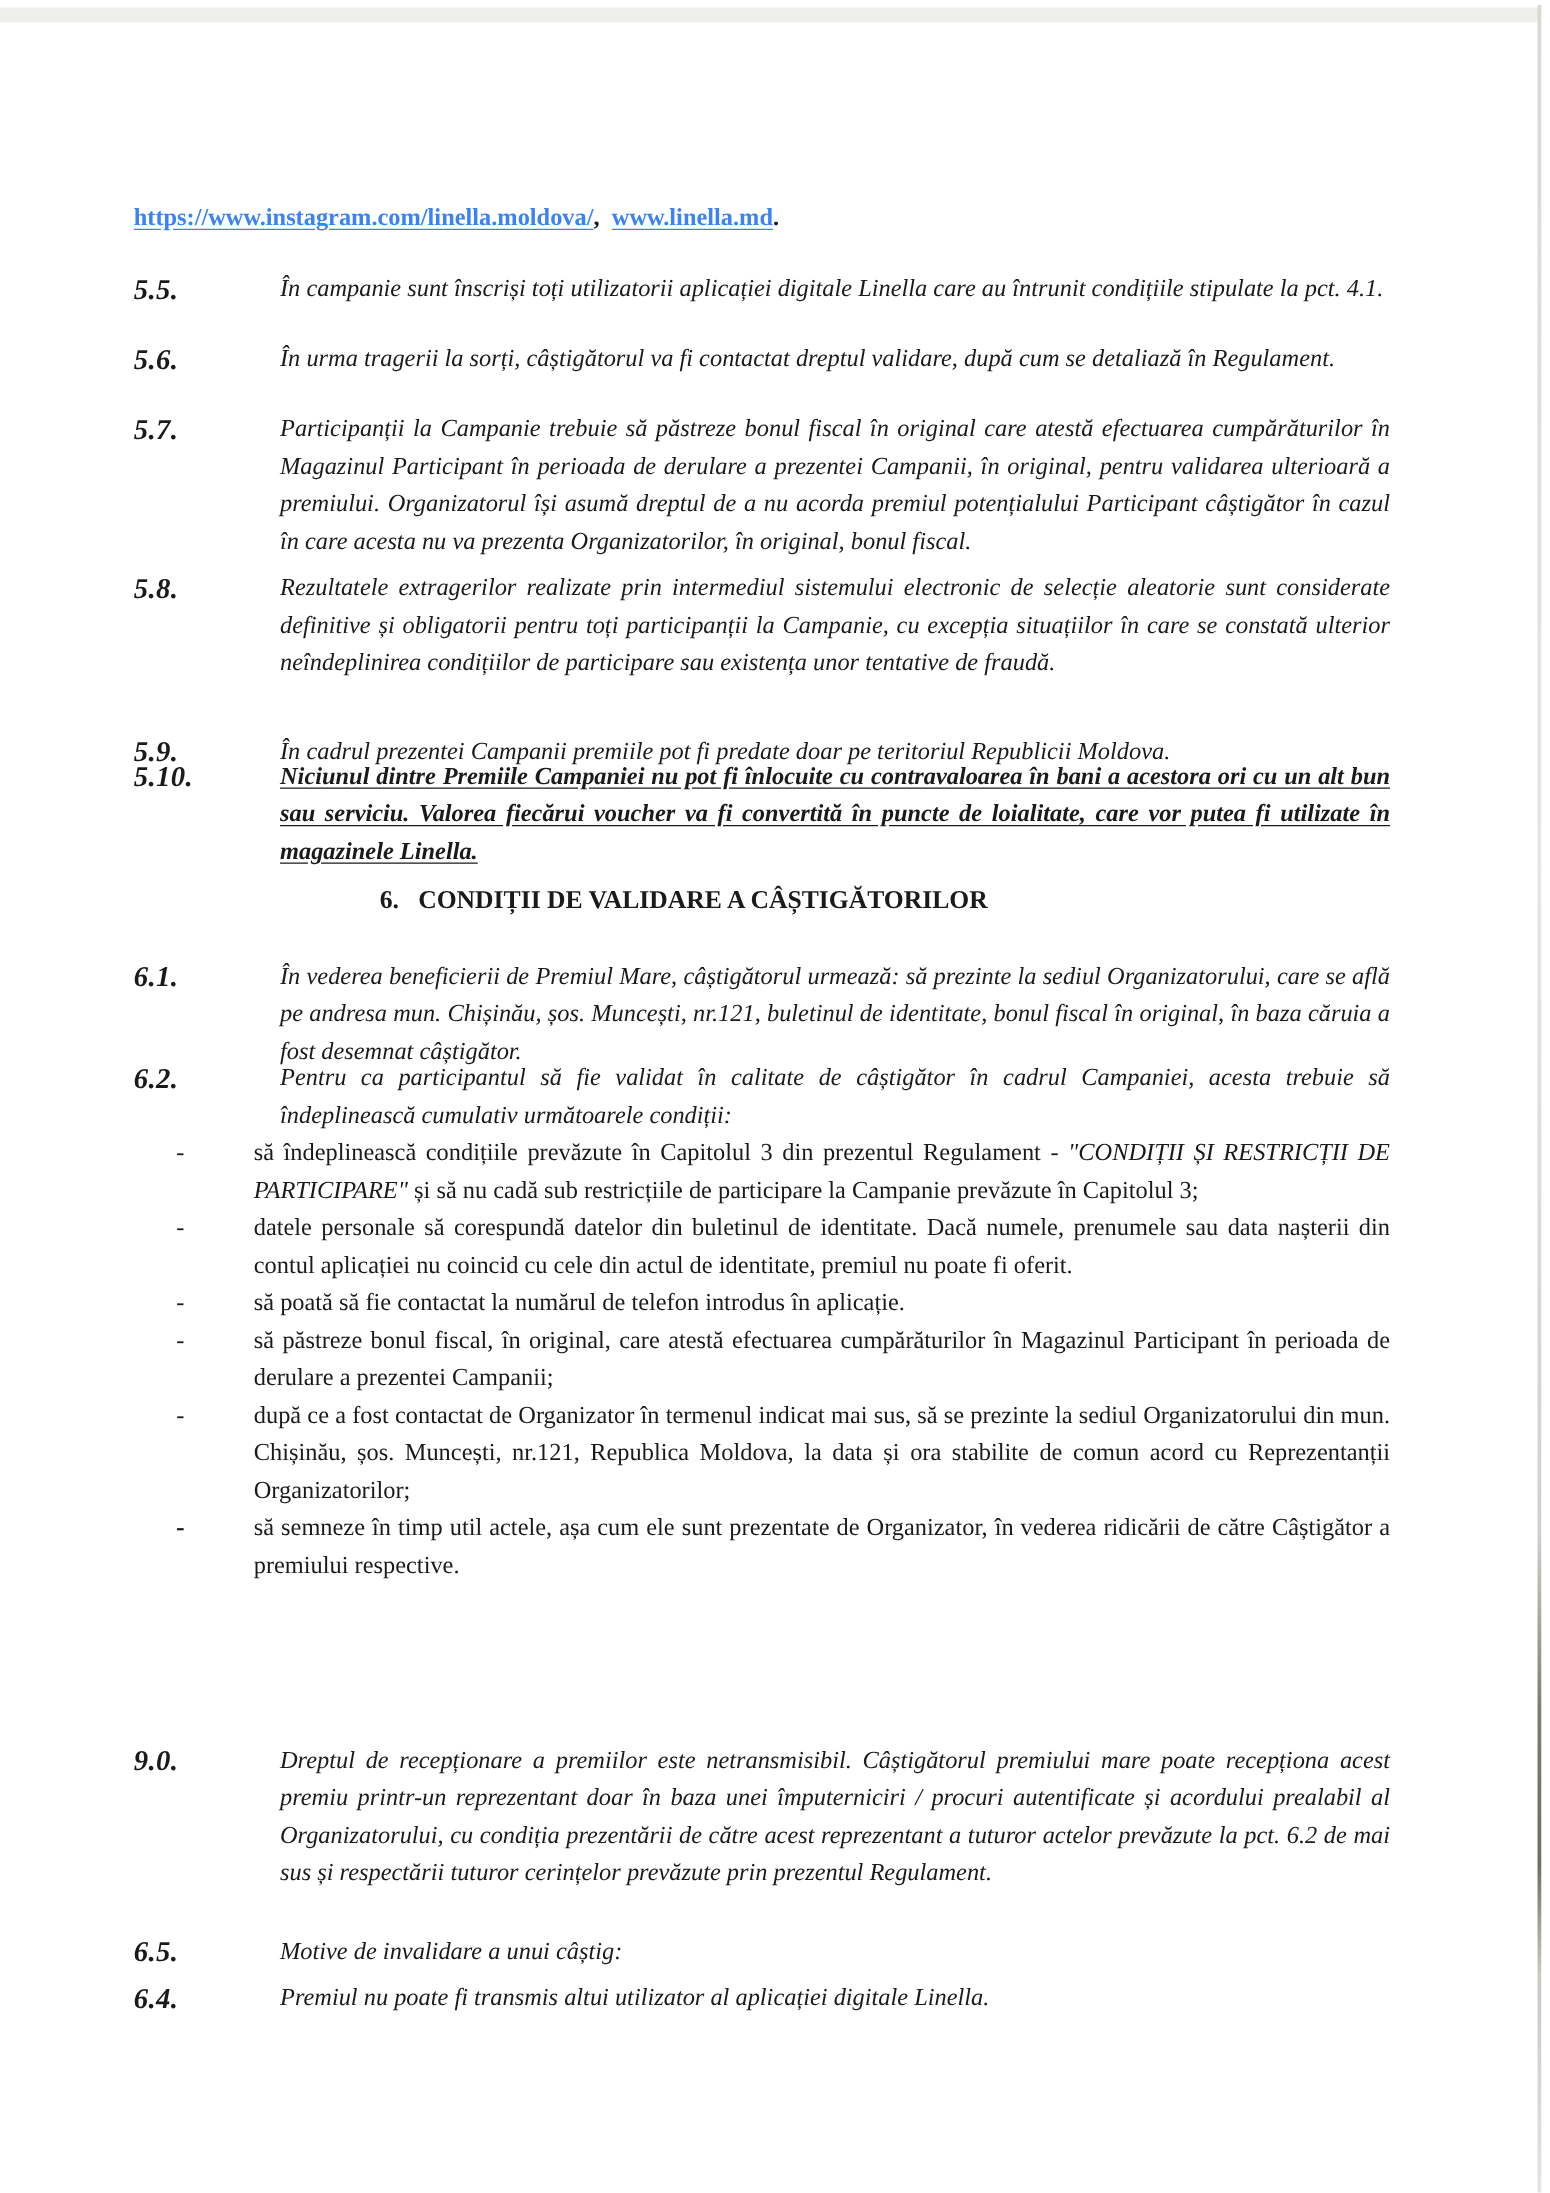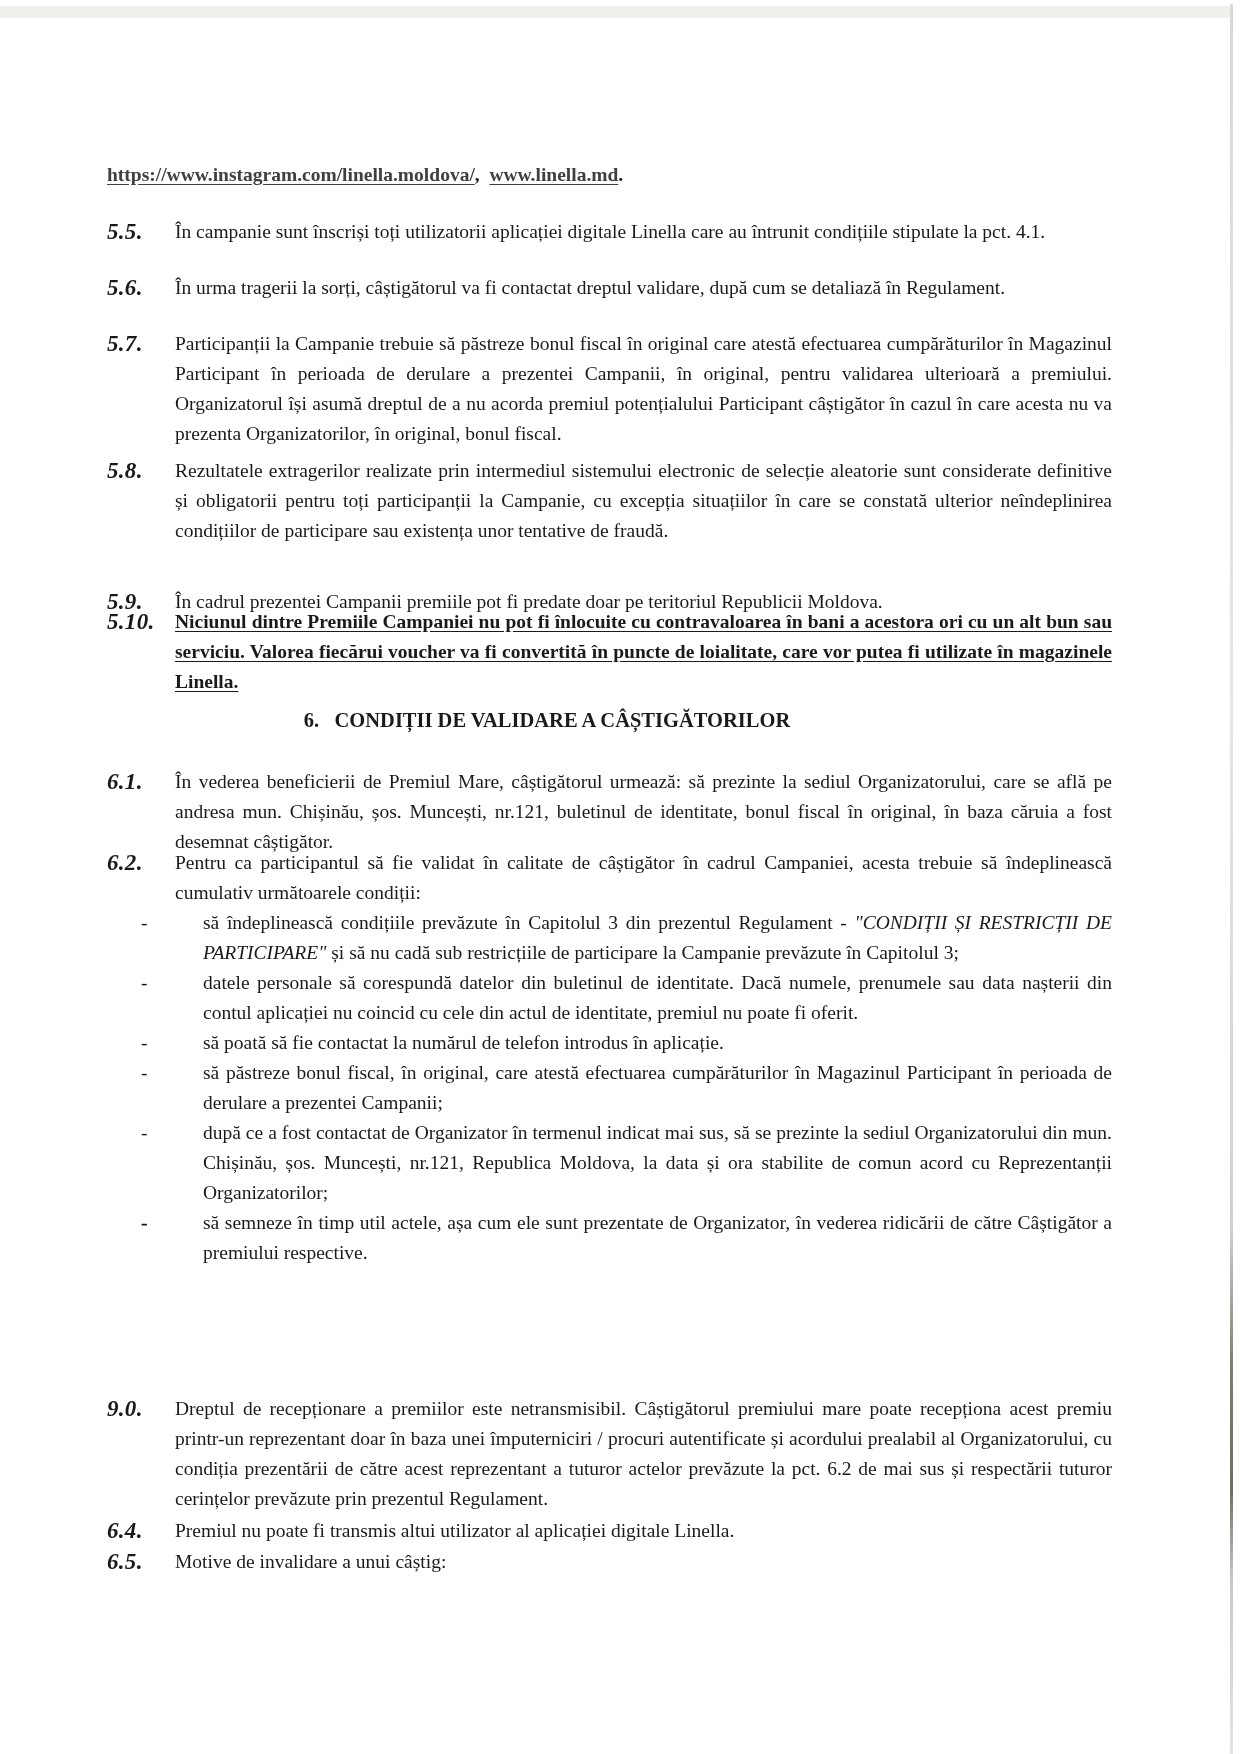--- a/index.html
+++ b/index.html
@@ -16,33 +16,33 @@
     position: absolute; left: 1230px; top: 4px; width: 3px; height: 1750px;
     background: linear-gradient(to bottom, #d8d8d4 0%, #e6e6e2 40%, #d0d0cc 70%, #7a7d72 78%, #6d7066 85%, #c9c9c4 90%, #e4e4e0 100%);
   }
   .page {
     position: absolute; left: 0; top: 0; width: 1240px;
   }
   .links {
     position: absolute; left: 107px; top: 164px;
     font-size: 19.5px; font-weight: bold; color: #1f3a78;
   }
-  .links a { color: #404040; text-decoration: underline; text-underline-offset: 3px; }
+  .links a { color: #3b82f6; text-decoration: underline; text-underline-offset: 3px; }
   .links .sep { color: #1a1a1a; font-weight: bold; }
 
   .clause {
     position: absolute; left: 107px; width: 1005px;
     font-size: 19.5px; line-height: 30px;
   }
   .clause .num {
     position: absolute; left: 0; top: 0; font-weight: bold;
     font-size: 23px; letter-spacing: 0.3px; font-style: italic;
   }
   .clause .txt {
-    margin-left: 68px; text-align: justify; text-align-last: left;
+    margin-left: 117px; text-align: justify; text-align-last: left; font-style: italic;
   }
   .clause .txt.bold-u {
     font-weight: bold; text-decoration: underline; text-underline-offset: 3px;
   }
   .section-title {
     position: absolute; left: 0; width: 1064px; top: 709px;
     text-align: center; font-weight: bold; font-size: 20.5px;
     padding-left: 30px; box-sizing: border-box;
   }
   .bullets { margin: 0 0 0 34px; padding: 0; list-style: none; }
@@ -131,21 +131,21 @@
         <span>să semneze în timp util actele, așa cum ele sunt prezentate de Organizator, în vederea ridicării de către Câștigător a premiului respective.</span>
       </li>
     </ul>
   </div>
 
   <div class="clause" style="top:1394px;">
     <span class="num">9.0.</span>
     <div class="txt">Dreptul de recepționare a premiilor este netransmisibil. Câștigătorul premiului mare poate recepționa acest premiu printr-un reprezentant doar în baza unei împuterniciri / procuri autentificate și acordului prealabil al Organizatorului, cu condiția prezentării de către acest reprezentant a tuturor actelor prevăzute la pct. 6.2 de mai sus și respectării tuturor cerințelor prevăzute prin prezentul Regulament.</div>
   </div>
 
-  <div class="clause" style="top:1516px;">
+  <div class="clause" style="top:1584px;">
     <span class="num">6.4.</span>
     <div class="txt">Premiul nu poate fi transmis altui utilizator al aplicației digitale Linella.</div>
   </div>
 
   <div class="clause" style="top:1547px;">
     <span class="num">6.5.</span>
     <div class="txt">Motive de invalidare a unui câștig:</div>
   </div>
 
 </div>

